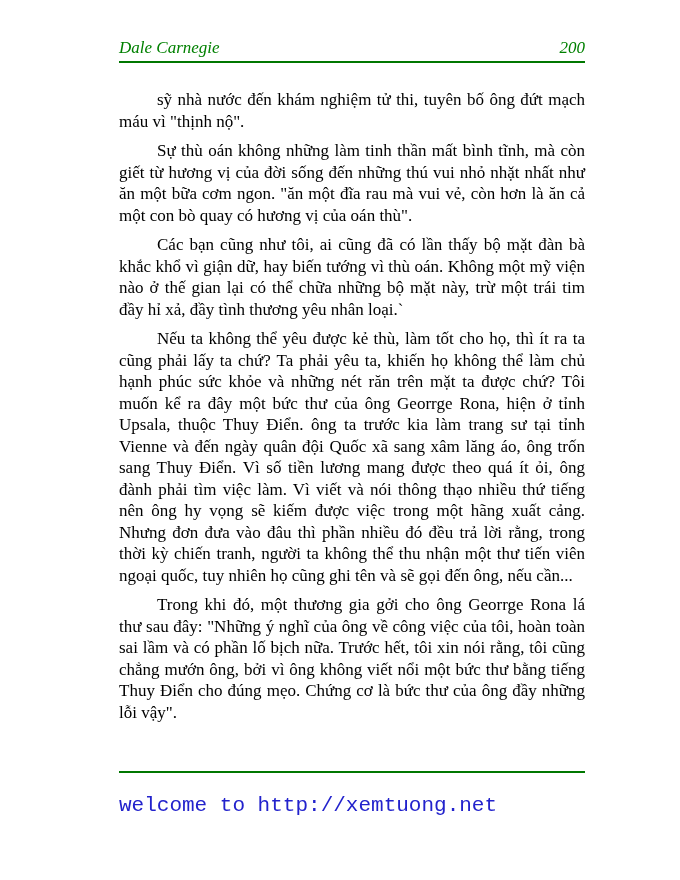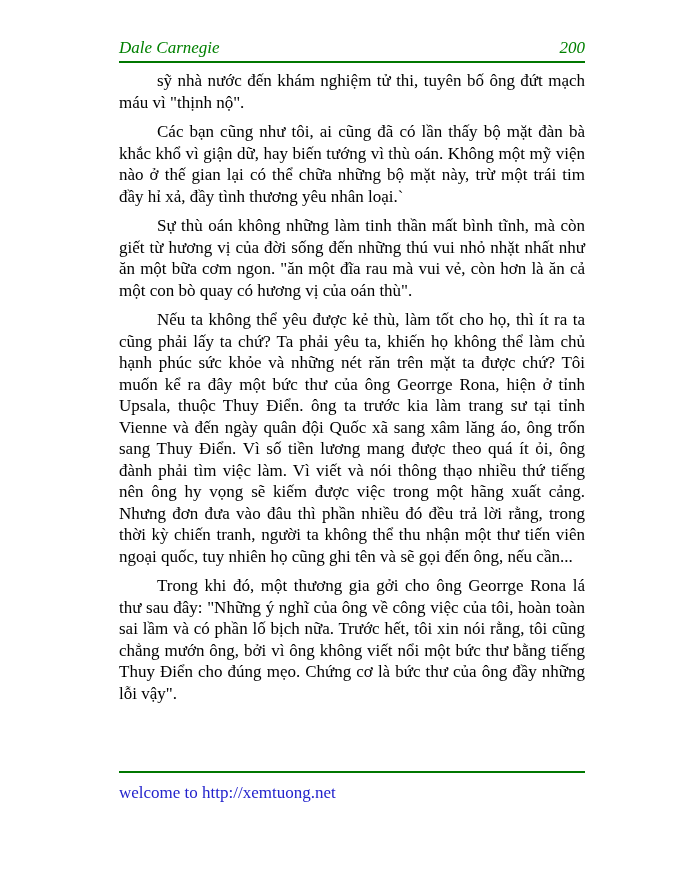--- a/index.html
+++ b/index.html
@@ -25,59 +25,60 @@
     font-size: 17px;
     line-height: 19px;
     color: #008000;
   }
   .rule {
     height: 2px;
     background: #007700;
   }
   .header-rule { margin-top: 4px; }
   .body-text {
-    margin-top: 7px;
+    margin-top: 26px;
     font-size: 17px;
     line-height: 21.5px;
     text-align: justify;
     color: #000000;
   }
   .body-text p {
     margin: 0 0 8px 0;
     text-indent: 38px;
   }
   .footer {
     position: absolute;
     left: 119px;
     top: 771px;
     width: 466px;
   }
   .footer-text {
-    padding-top: 10px;
-    font-size: 17px;
+    padding-top: 21px;
+    font-size: 21px;
     color: #2222cc;
+    font-family: Liberation Mono, monospace;
   }
 </style>
 </head>
 <body>
 
 <div class="page">
   <div class="content">
 
     <div class="running-header">
       <span>Dale Carnegie</span>
       <span>200</span>
     </div>
 
     <div class="rule header-rule"></div>
 
     <div class="body-text">
         <p>sỹ nhà nước đến khám nghiệm tử thi, tuyên bố ông đứt mạch máu vì "thịnh nộ".</p>
+        <p>Sự thù oán không những làm tinh thần mất bình tĩnh, mà còn giết từ hương vị của đời sống đến những thú vui nhỏ nhặt nhất như ăn một bữa cơm ngon. "ăn một đĩa rau mà vui vẻ, còn hơn là ăn cả một con bò quay có hương vị của oán thù".</p>
         <p>Các bạn cũng như tôi, ai cũng đã có lần thấy bộ mặt đàn bà khắc khổ vì giận dữ, hay biến tướng vì thù oán. Không một mỹ viện nào ở thế gian lại có thể chữa những bộ mặt này, trừ một trái tim đầy hỉ xả, đầy tình thương yêu nhân loại.`</p>
-        <p>Sự thù oán không những làm tinh thần mất bình tĩnh, mà còn giết từ hương vị của đời sống đến những thú vui nhỏ nhặt nhất như ăn một bữa cơm ngon. "ăn một đĩa rau mà vui vẻ, còn hơn là ăn cả một con bò quay có hương vị của oán thù".</p>
         <p>Nếu ta không thể yêu được kẻ thù, làm tốt cho họ, thì ít ra ta cũng phải lấy ta chứ? Ta phải yêu ta, khiến họ không thể làm chủ hạnh phúc sức khỏe và những nét răn trên mặt ta được chứ? Tôi muốn kể ra đây một bức thư của ông Georrge Rona, hiện ở tỉnh Upsala, thuộc Thuy Điển. ông ta trước kia làm trang sư tại tỉnh Vienne và đến ngày quân đội Quốc xã sang xâm lăng áo, ông trốn sang Thuy Điển. Vì số tiền lương mang được theo quá ít ỏi, ông đành phải tìm việc làm. Vì viết và nói thông thạo nhiều thứ tiếng nên ông hy vọng sẽ kiếm được việc trong một hãng xuất cảng. Nhưng đơn đưa vào đâu thì phần nhiều đó đều trả lời rằng, trong thời kỳ chiến tranh, người ta không thể thu nhận một thư tiến viên ngoại quốc, tuy nhiên họ cũng ghi tên và sẽ gọi đến ông, nếu cần...</p>
         <p>Trong khi đó, một thương gia gởi cho ông Georrge Rona lá thư sau đây: "Những ý nghĩ của ông về công việc của tôi, hoàn toàn sai lầm và có phần lố bịch nữa. Trước hết, tôi xin nói rằng, tôi cũng chẳng mướn ông, bởi vì ông không viết nổi một bức thư bằng tiếng Thuy Điển cho đúng mẹo. Chứng cơ là bức thư của ông đầy những lỗi vậy".</p>
       </div>
 
   </div>
 
   <div class="footer">
     <div class="rule"></div>
     <div class="footer-text">welcome to http://xemtuong.net</div>
   </div>

